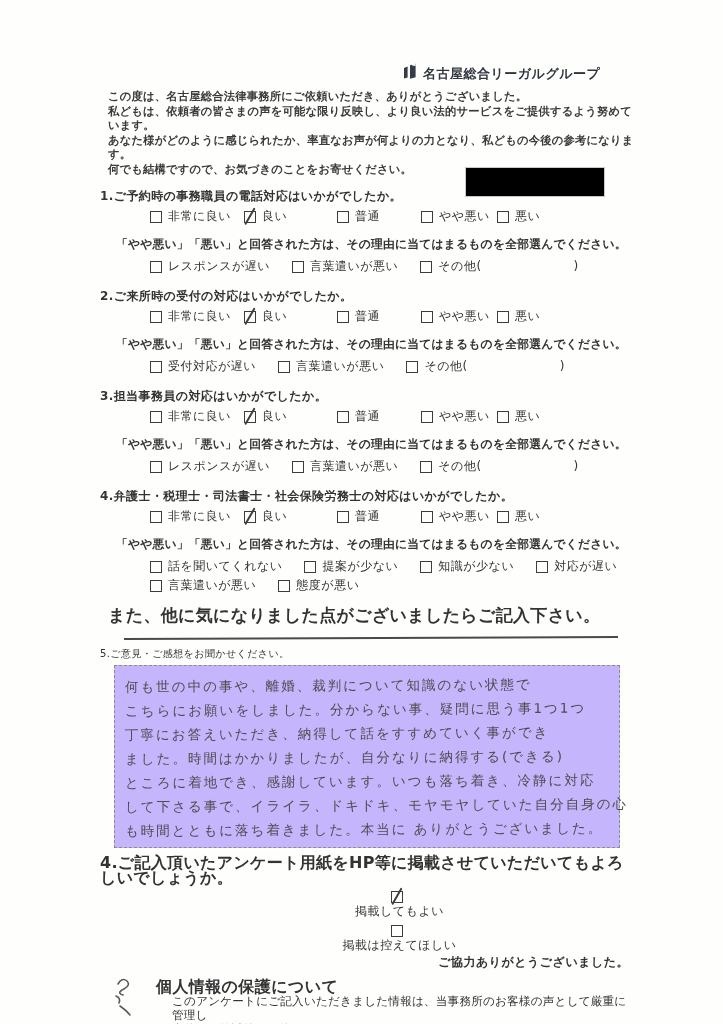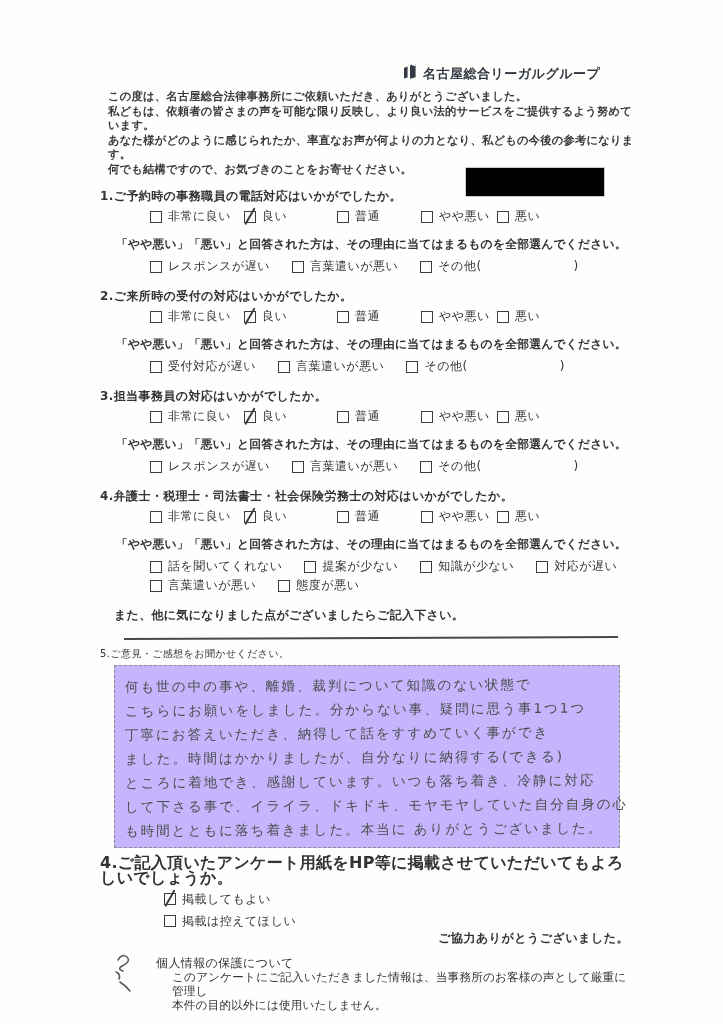--- a/index.html
+++ b/index.html
@@ -31,37 +31,37 @@
   .cb.checked::after {
     content:""; position:absolute; left:1px; bottom:-3px; width:19px; height:2px;
     background:#3f3f3f; transform:rotate(-60deg); transform-origin:left bottom; border-radius:1px;
   }
   .opt-label { font-size:12px; font-weight:400; color:#333; letter-spacing:0.5px; }
   .reason-note { margin:13px 0 0 16px; font-size:11.8px; font-weight:700; letter-spacing:0.2px; line-height:14px; color:#333; }
   .reason-row { display:flex; margin:8px 0 0 50px; line-height:15px; flex-wrap:wrap;gap:11px; }
   .reason-row .opt { margin-right:11px; }
   .reason-row2 { margin-top:4px; }
   .paren-space { display:inline-block; width:92px; }
-  .extra-note { margin:15px 0 0 14px; font-size:12px; font-weight:700; letter-spacing:0.3px; line-height:14px; }
+  .extra-note { margin:15px 0 0 8px; font-size:17px; font-weight:700; letter-spacing:0.3px; line-height:14px; }
   .rule { margin:12px 0 0 24px; width:494px; border-top:2.2px solid #4a4a4a; transform:rotate(-0.25deg); }
   
   .comment-title { margin-top:7px; font-size:10px; font-weight:400; letter-spacing:0.4px; line-height:15px; }
   .comment-box {
     margin:4px 0 0 14px; width:506px; border:1.6px dashed #8b8b8b; padding:7px 9px 6px 10px;
     background:#c4b5fd;
   }
   .hand { font-size:13.5px; line-height:24px; color:#4d4d4d; letter-spacing:2px; transform:rotate(-0.35deg); white-space:nowrap; }
   
   .publish { margin-top:7px; }
   .publish-title { font-size:16px; font-weight:700; letter-spacing:0.3px; line-height:15px; }
-  .publish-opt { display:flex; align-items:center; margin:6px 0 0 64px; line-height:16px; }
+  .publish-opt { display:flex; align-items:center; margin:6px 0 0 64px; line-height:16px;flex-direction:column; }
   .thanks { margin-top:1px; text-align:right; padding-right:6px; font-size:12px; font-weight:700; letter-spacing:0.5px; }
   
   .privacy { position:relative; margin:9px 0 0 56px; }
-  .privacy-title { font-size:12px; font-weight:400; letter-spacing:0.4px; line-height:14px; }
+  .privacy-title { font-size:16px; font-weight:700; letter-spacing:0.4px; line-height:14px; }
   .privacy-line { margin-left:16px; font-size:11.6px; font-weight:400; letter-spacing:0.2px; line-height:14px; }
   .scribble { position:absolute; left:-44px; top:-4px; }
 </style>
 </head>
 <body>
 
 <div class="page">
 
   <div class="brand">
     <span class="logo-icon">

